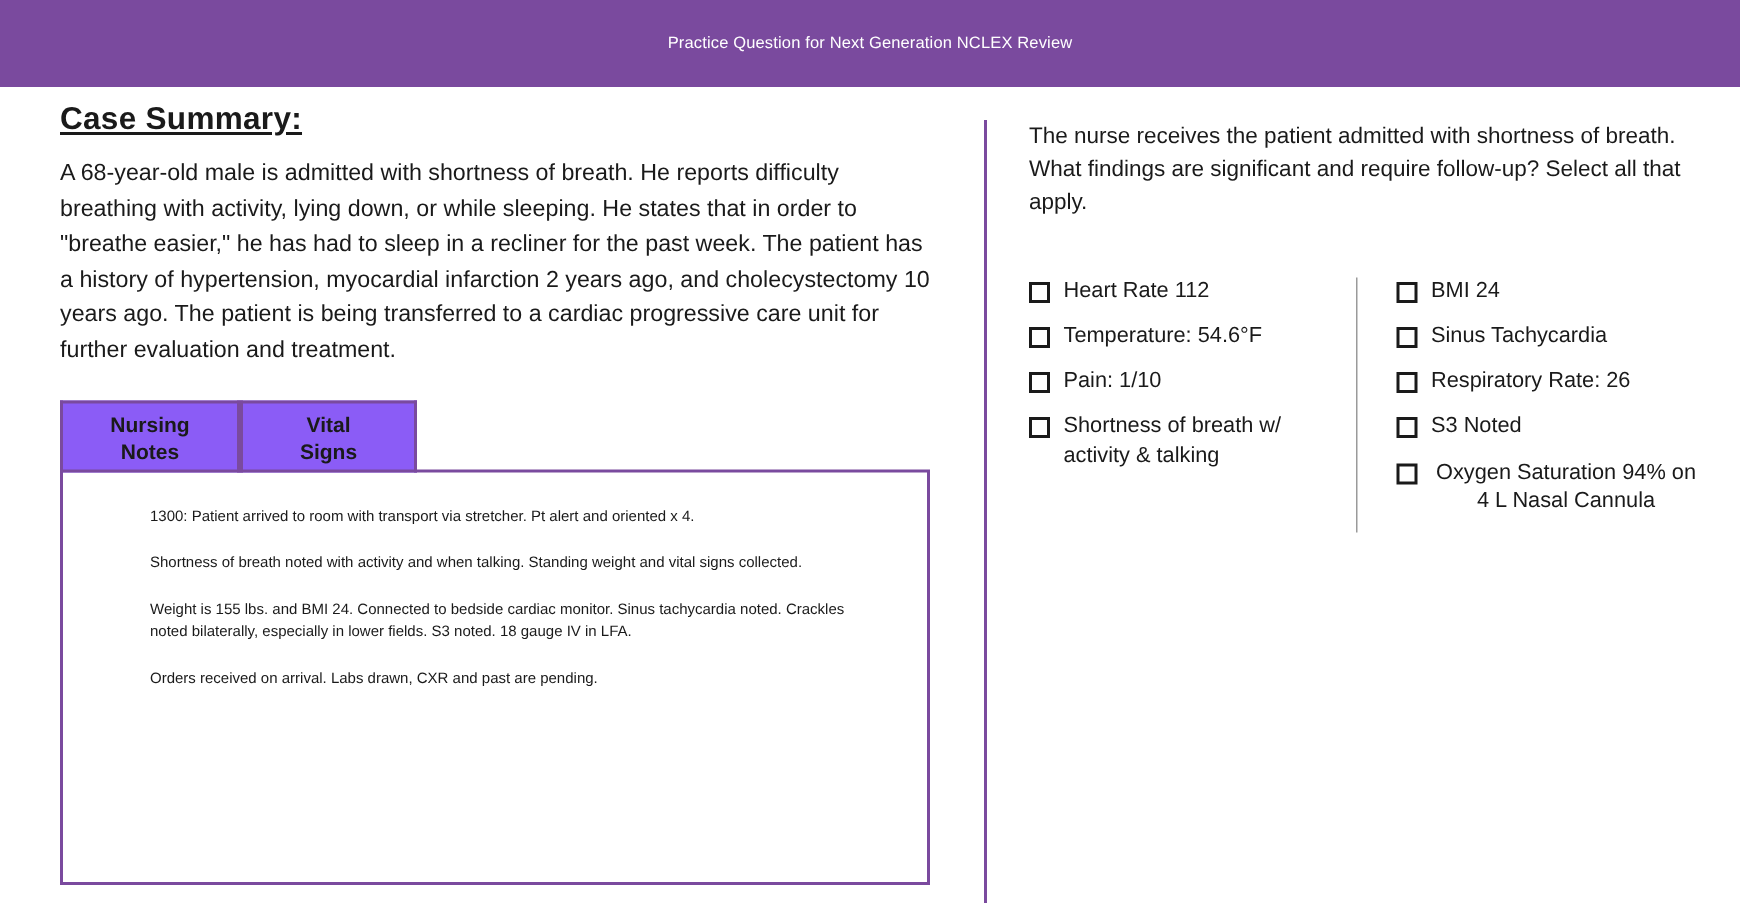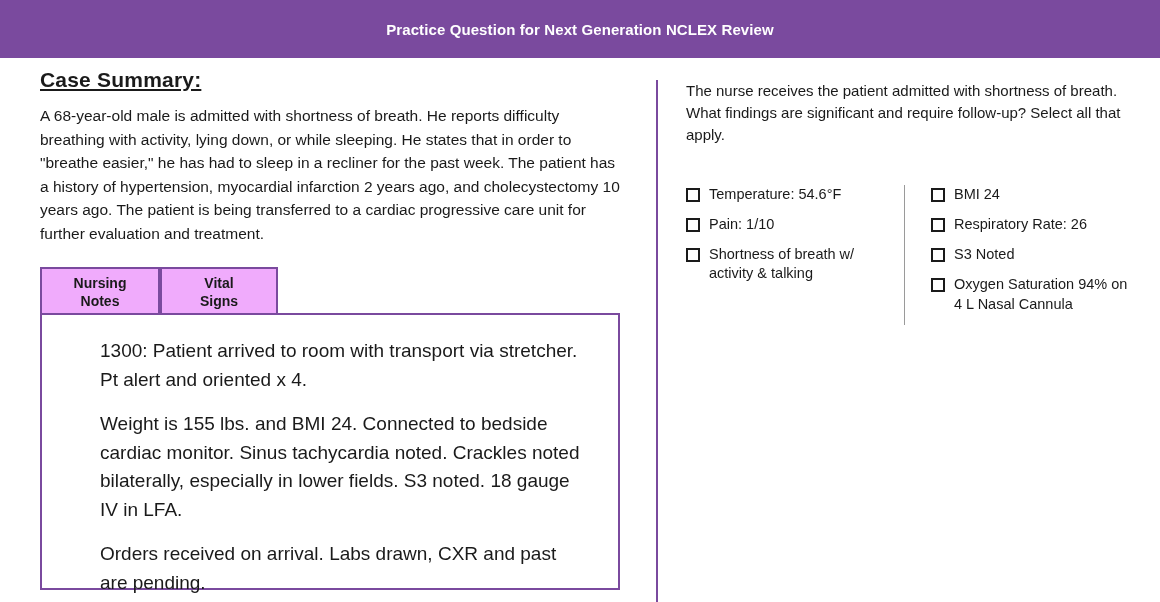--- a/index.html
+++ b/index.html
@@ -23,22 +23,22 @@
     left: 0;
     width: 1160px;
     height: 58px;
     background: #7a4a9e;
     display: flex;
     align-items: center;
     justify-content: center;
   }
   .header-title {
     color: #ffffff;
-    font-size: 15px;
-    font-weight: bold;
+    font-size: 11px;
+    font-weight: normal;
     letter-spacing: 0.1px;
   }
 
   
   .content {
     position: absolute;
     top: 58px;
     left: 0;
     width: 1160px;
     height: 393px;
@@ -86,21 +86,21 @@
   .tabs-row {
     position: relative;
     margin-top: 22px;
     height: 46px;
   }
   .tab {
     position: absolute;
     top: 0;
     border: 2px solid #7a4a9e;
     border-bottom: none;
-    background: #f0abfc;
+    background: #8b5cf6;
     text-align: center;
     font-size: 14px;
     font-weight: bold;
     line-height: 1.25;
     padding: 6px 0 4px 0;
     box-sizing: border-box;
   }
   .tab-nursing {
     left: 0;
     width: 120px;
@@ -113,21 +113,21 @@
   }
 
   .notes-panel {
     position: relative;
     margin-top: 0;
     border: 2px solid #7a4a9e;
     width: 580px;
     height: 277px;
     box-sizing: border-box;
     padding: 22px 30px 10px 58px;
-    font-size: 19px;
+    font-size: 10px;
     line-height: 1.5;
   }
   .notes-panel p {
     margin: 0 0 16px 0;
   }
   .notes-panel p:last-child {
     margin-bottom: 0;
   }
 
   
@@ -165,20 +165,21 @@
   }
   .opt-col-left {
     width: 210px;
     padding-right: 16px;
   }
   .opt-col-right {
     width: 230px;
     padding-left: 26px;
     border-left: 1px solid #9a9a9a;
     margin-left: 8px;
+    text-align: center;
   }
   .opt {
     display: flex;
     align-items: flex-start;
     gap: 9px;
     margin-bottom: 11px;
     font-size: 14.5px;
     line-height: 1.33;
   }
   .cb {
@@ -213,51 +214,60 @@
         <span>Notes</span>
       </div>
       <div class="tab tab-vital">
         <span>Vital</span><br>
         <span>Signs</span>
       </div>
     </div>
 
     <div class="notes-panel">
       <p>1300: Patient arrived to room with transport via stretcher. Pt alert and oriented x 4.</p>
+      <p>Shortness of breath noted with activity and when talking. Standing weight and vital signs collected.</p>
       <p>Weight is 155 lbs. and BMI 24. Connected to bedside cardiac monitor. Sinus tachycardia noted. Crackles noted bilaterally, especially in lower fields. S3 noted. 18 gauge IV in LFA.</p>
       <p>Orders received on arrival. Labs drawn, CXR and past are pending.</p>
     </div>
   </div>
 
   <div class="divider-vert"></div>
 
   <div class="right-col">
 
     <p class="q-stem">The nurse receives the patient admitted with shortness of breath. What findings are significant and require follow-up? Select all that apply.</p>
 
     <div class="options-wrap">
       <div class="opt-col opt-col-left">
         <div class="opt">
           <span class="cb"></span>
+          <span class="opt-label">Heart Rate 112</span>
+        </div>
+        <div class="opt">
+          <span class="cb"></span>
           <span class="opt-label">Temperature: 54.6°F</span>
         </div>
         <div class="opt">
           <span class="cb"></span>
           <span class="opt-label">Pain: 1/10</span>
         </div>
         <div class="opt">
           <span class="cb"></span>
           <span class="opt-label">Shortness of breath w/ activity &amp; talking</span>
         </div>
       </div>
 
       <div class="opt-col opt-col-right">
         <div class="opt">
           <span class="cb"></span>
           <span class="opt-label">BMI 24</span>
+        </div>
+        <div class="opt">
+          <span class="cb"></span>
+          <span class="opt-label">Sinus Tachycardia</span>
         </div>
         <div class="opt">
           <span class="cb"></span>
           <span class="opt-label">Respiratory Rate: 26</span>
         </div>
         <div class="opt">
           <span class="cb"></span>
           <span class="opt-label">S3 Noted</span>
         </div>
         <div class="opt">

